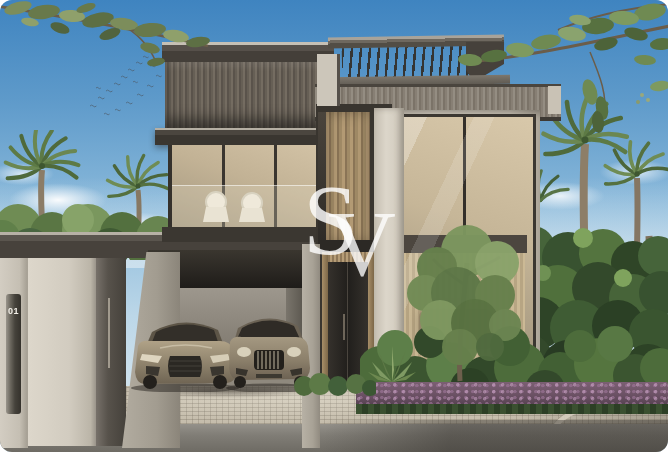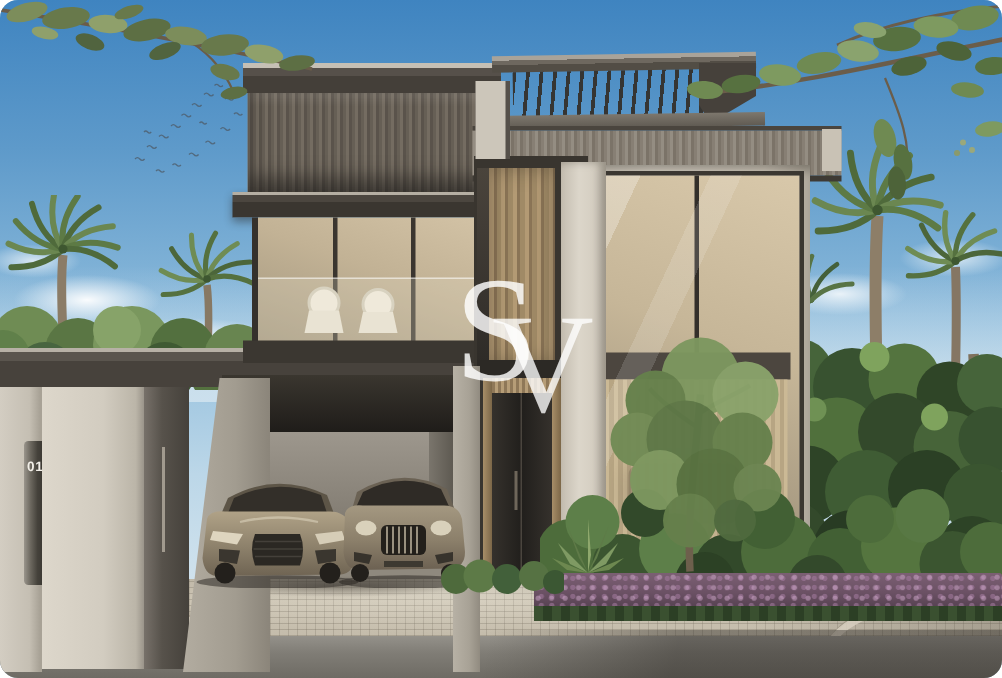--- a/index.html
+++ b/index.html
@@ -122,21 +122,21 @@
   .hedge-base{left:356px;top:404px;width:312px;height:10px;z-index:5;
     background:repeating-linear-gradient(90deg,#3a5030 0 6px,#2c3f25 6px 12px);}
   .road{left:0;top:424px;width:668px;height:28px;z-index:5;
     background:linear-gradient(180deg,#94918a 0%,#807d76 40%,#6e6b64 100%);}
   .road-shadow{left:250px;top:420px;width:418px;height:32px;z-index:5;
     background:linear-gradient(100deg, rgba(42,39,35,0) 18%, rgba(42,39,35,.42) 48%);}
 
   
   .wallL{left:0;top:258px;width:28px;height:190px;z-index:6;
     background:linear-gradient(90deg,#d3cdc2,#c5bfb3 70%,#a8a296 95%);}
-  .plaque{left:16px;top:294px;width:15px;height:96px;z-index:6;border-radius:3px;
+  .plaque{left:6px;top:294px;width:15px;height:120px;z-index:6;border-radius:3px;
     background:linear-gradient(90deg,#9a958c 0%,#6b675e 30%,#45423b 60%,#35322c 100%);}
   .plaque-num{position:absolute;left:0;top:12px;width:15px;text-align:center;
     font-size:9px;font-weight:bold;color:#f2efe8;letter-spacing:.5px;}
   .wall-block{left:28px;top:258px;width:68px;height:188px;z-index:6;
     background:linear-gradient(90deg,#ddd7cb,#d2ccc0 60%,#bbb5a8 92%,#9a948a);}
   .recess{left:96px;top:258px;width:30px;height:188px;z-index:6;
     background:linear-gradient(90deg,#77716a,#57524b 40%,#45413b);}
   .recess-handle{left:12px;top:40px;width:2px;height:70px;background:#a19a8e;}
   .pillar-angled{left:122px;top:252px;width:58px;height:196px;z-index:6;
     background:linear-gradient(90deg,#b2aca0,#a29c90 60%,#8b857a);

